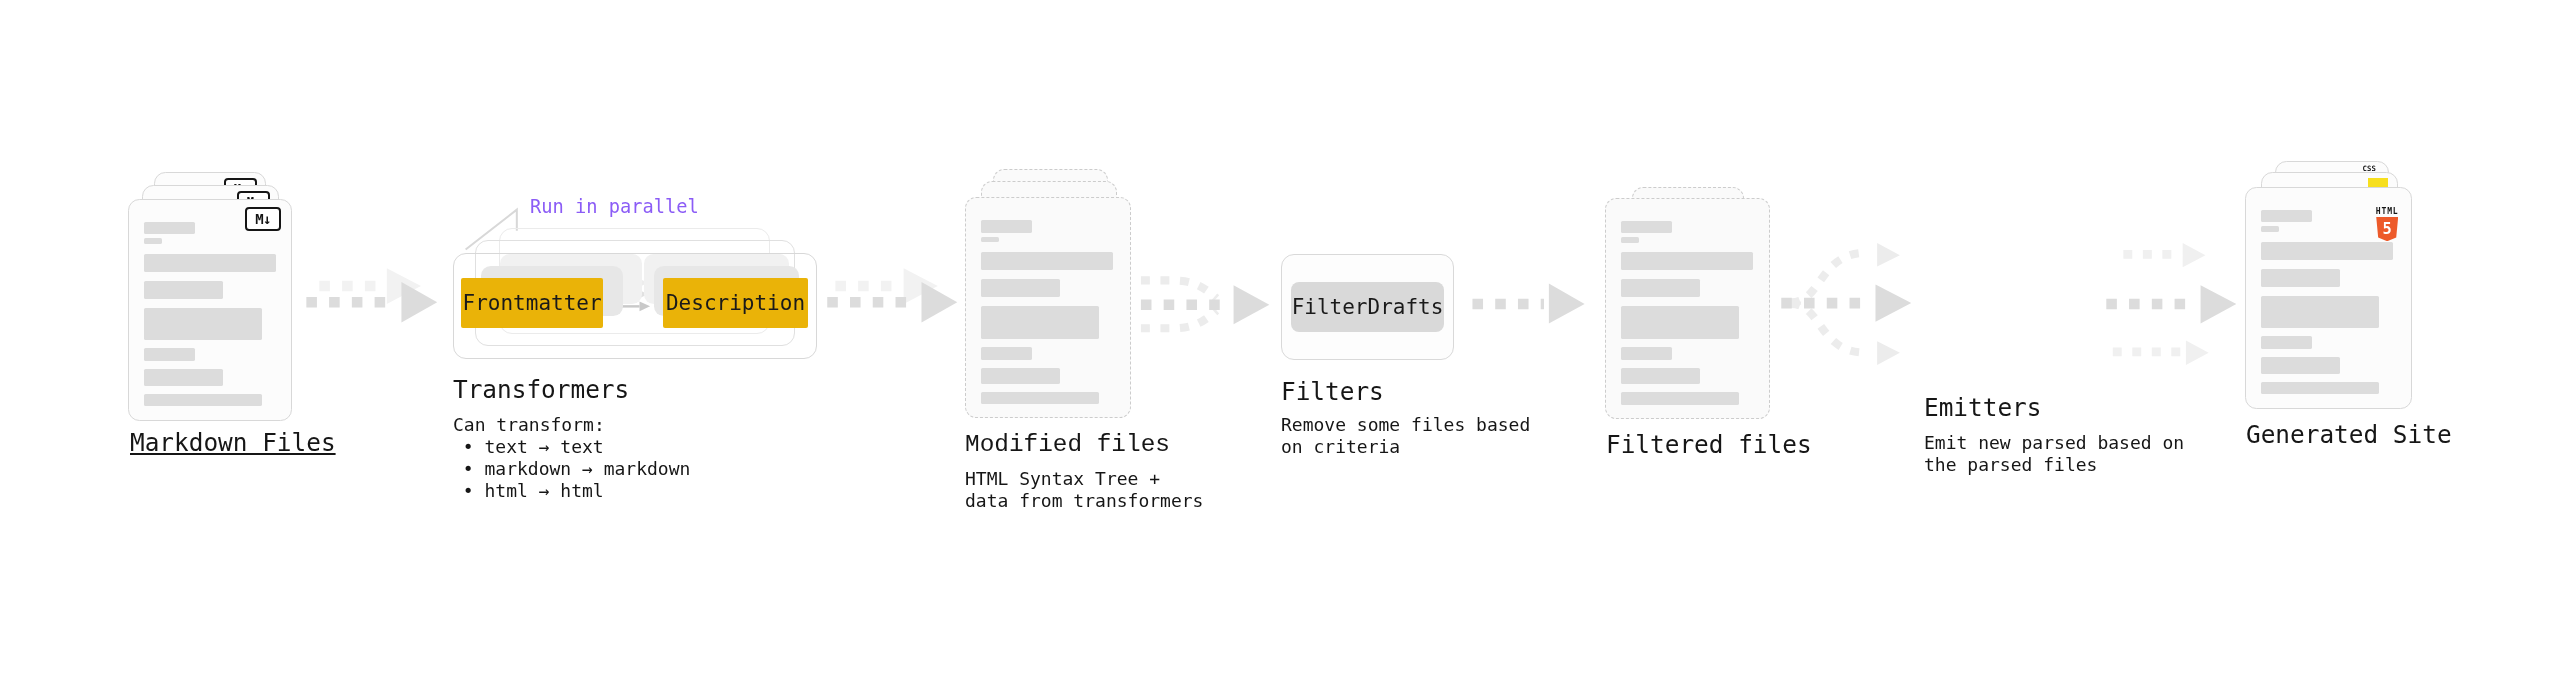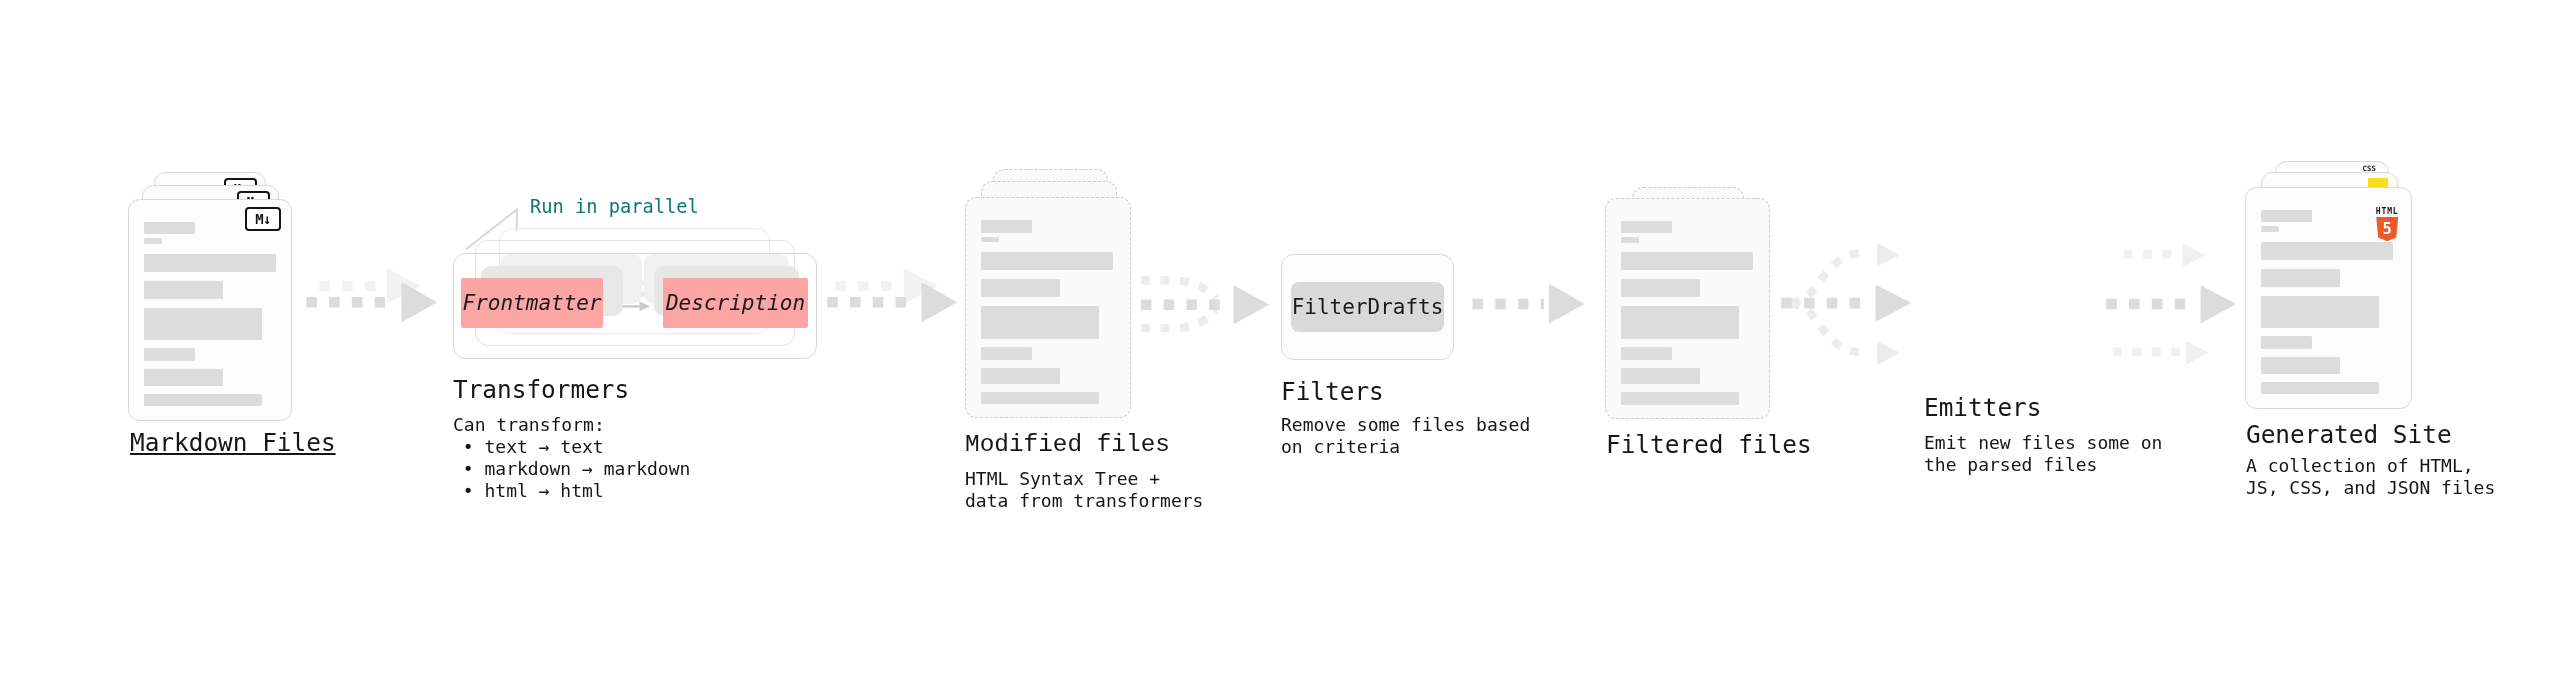--- a/index.html
+++ b/index.html
@@ -34,31 +34,31 @@
   .js-icon{position:absolute;top:4.9px;right:9.8px;width:19.5px;height:11.4px;background:#f7df1e;}
   .html5-icon{position:absolute;top:19px;right:9.8px;width:28px;display:flex;flex-direction:column;align-items:center;}
   .h5-word{font-size:8.1px;font-weight:bold;color:#151515;line-height:9px;letter-spacing:0.8px;}
   .h5-shield{width:22px;height:24.4px;margin-top:0.8px;background:#ed5a2a;
     clip-path:polygon(0 0,100% 0,91% 85%,50% 100%,9% 85%);
     display:flex;align-items:center;justify-content:center;color:#fff;font-size:15.4px;font-weight:bold;}
   
   .tbox{position:absolute;border-radius:13px;border:1.6px solid #d8d8d8;box-sizing:border-box;background:transparent;}
   .box{position:absolute;border-radius:13px;border:1.6px solid #d9d9d9;box-sizing:border-box;background:#fdfdfd;
     display:flex;flex-direction:column;align-items:center;justify-content:center;}
-  .btn{position:absolute;background:#fca5a5;border-radius:2px;display:flex;align-items:center;justify-content:center;
-    font-size:21px;color:#1a1a1a;white-space:nowrap;font-style:italic;}
+  .btn{position:absolute;background:#eab308;border-radius:2px;display:flex;align-items:center;justify-content:center;
+    font-size:21px;color:#1a1a1a;white-space:nowrap;}
   .ghost{position:absolute;border-radius:9.8px;}
   .chip{width:153px;height:35px;background:#d9d9d9;border-radius:8.1px;display:flex;align-items:center;justify-content:center;
     font-size:19.5px;color:#1a1a1a;white-space:nowrap;}
   .chip + .chip{margin-top:12.2px;}
   
   .title{position:absolute;font-size:24.4px;font-weight:500;color:#161616;white-space:nowrap;}
   .desc{position:absolute;font-size:18px;line-height:22px;color:#161616;white-space:nowrap;}
   .desc .bullet{padding-left:9.8px;}
-  .parallel-label{position:absolute;left:530px;top:196px;font-size:18.7px;color:#0f766e;white-space:nowrap;}
+  .parallel-label{position:absolute;left:530px;top:196px;font-size:18.7px;color:#8b5cf6;white-space:nowrap;}
 </style>
 </head>
 <body>
 
 <div class="canvas">
 
   <svg class="arrow-layer" width="2576" height="681" viewBox="0 0 3170 838">
 
     <g>
       <line x1="393" y1="352" x2="470" y2="352" stroke="#f2f2f2" stroke-width="13" stroke-dasharray="13 15"></line>
@@ -202,21 +202,21 @@
         <div class="bar b6"></div>
         <div class="bar b7"></div>
         <div class="bar b8"></div>
       </div>
     </div>
   </div>
   <div class="title" style="left:1606px;top:430px;">Filtered files</div>
 
   <div class="title" style="left:1924px;top:393px;">Emitters</div>
   <div class="desc" style="left:1924px;top:432px;">
-    <div>Emit new files some on</div>
+    <div>Emit new parsed based on</div>
     <div>the parsed files</div>
   </div>
 
   <div class="stack" style="left:2245px;top:161px;width:167px;height:248px;padding-left:32px;">
     <div class="card" style="left:30px;top:0;width:114px;height:68px;">
       <div class="css-icon">
         <span class="css-word">CSS</span>
         <span class="css-bar"></span>
       </div>
     </div>
@@ -236,19 +236,15 @@
         <div class="bar b3"></div>
         <div class="bar b4"></div>
         <div class="bar b5"></div>
         <div class="bar b6"></div>
         <div class="bar b7"></div>
         <div class="bar b8"></div>
       </div>
     </div>
   </div>
   <div class="title" style="left:2246px;top:420px;">Generated Site</div>
-  <div class="desc" style="left:2246px;top:455px;">
-    <div>A collection of HTML,</div>
-    <div>JS, CSS, and JSON files</div>
-  </div>
 
 </div>
 
 
 </body></html>

